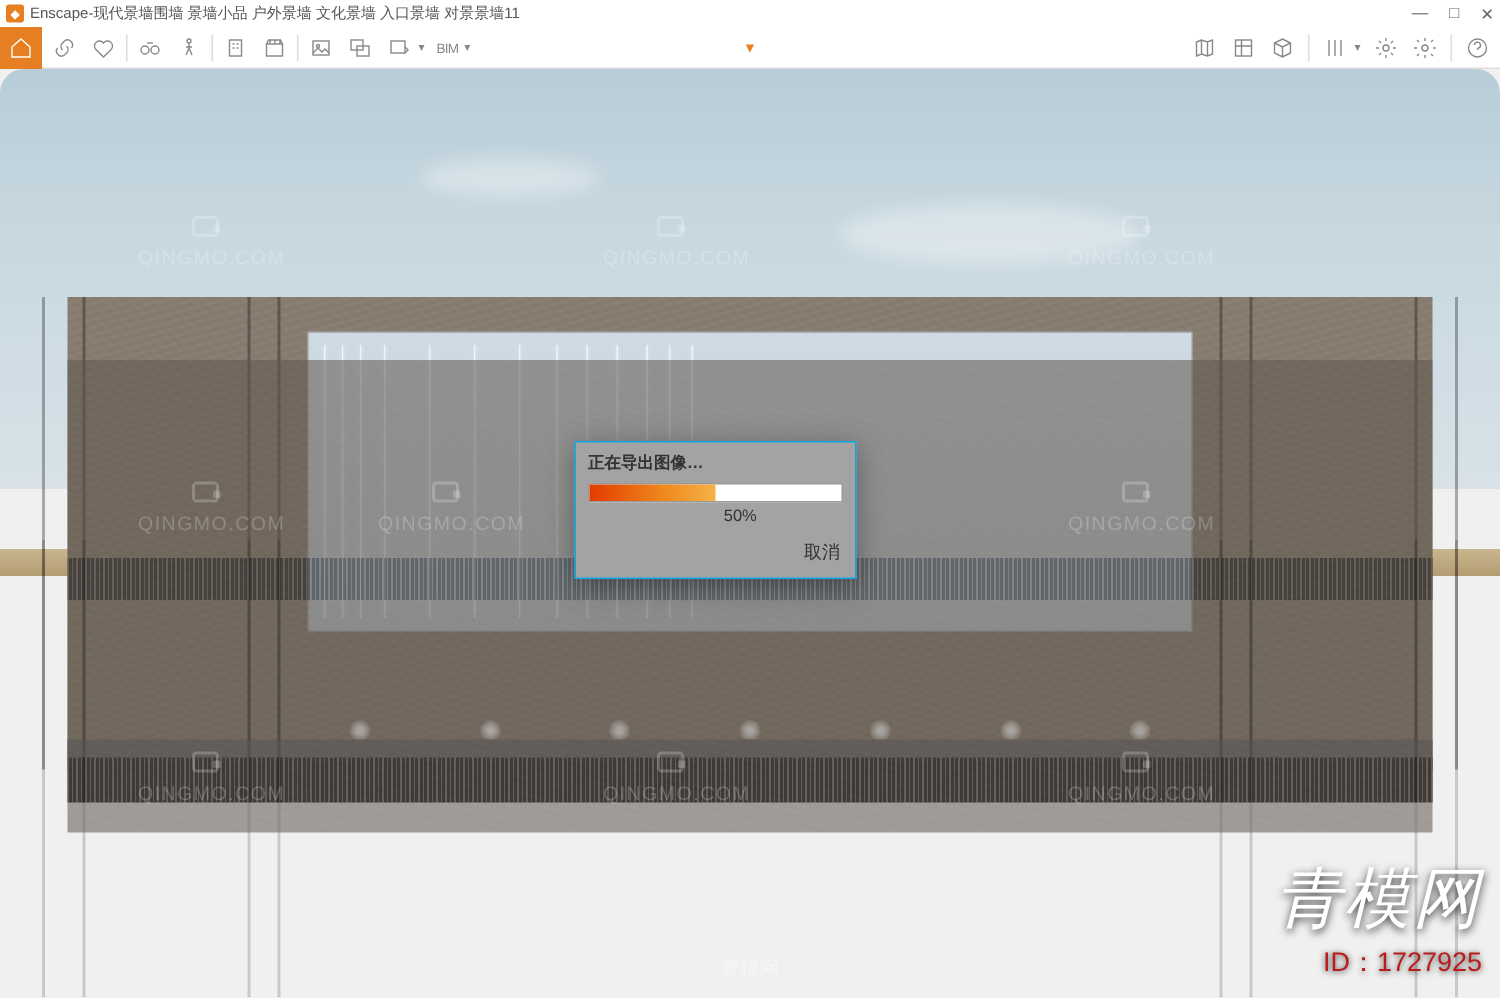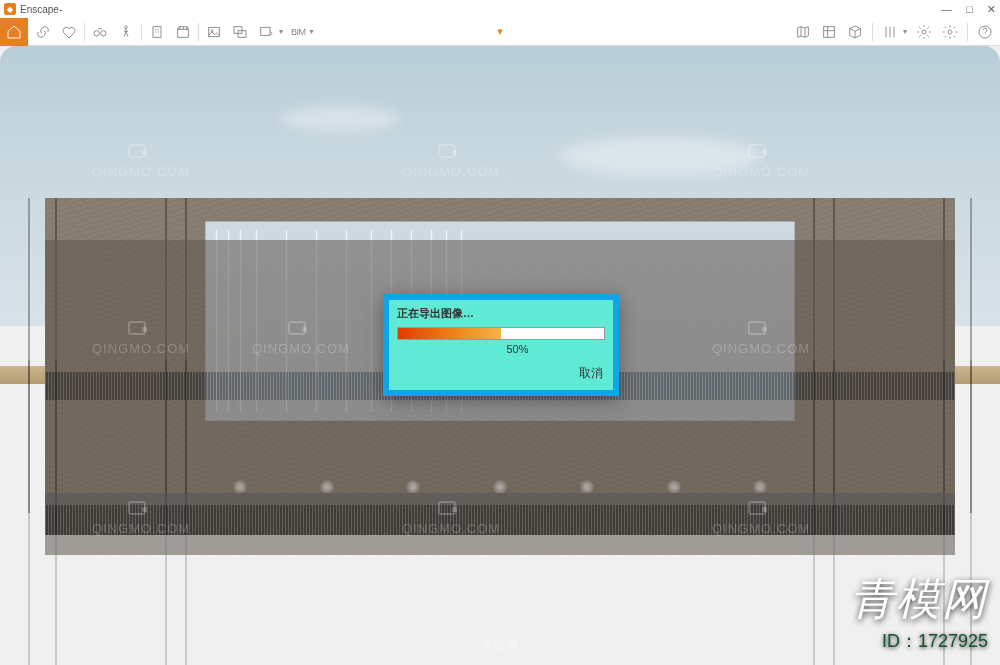--- a/index.html
+++ b/index.html
@@ -56,41 +56,42 @@
 .reflection{position:absolute; top:347px; left:0; right:0; height:150px; transform:scaleY(-1); opacity:0.55; filter:brightness(0.7);}
 .reflection .marble-top{top:130px;}
 .reflection .waterfall{top:285px; height:28px;}
 
 
 .watermark{position:absolute; color:rgba(255,255,255,0.22); font-size:13px; letter-spacing:1px; font-family:Arial;}
 .wm-logo{position:absolute; width:18px; height:14px; border:2px solid rgba(255,255,255,0.22); border-radius:3px;}
 .wm-logo::before{content:""; position:absolute; width:5px; height:5px; background:rgba(255,255,255,0.22); border-radius:1px; right:-3px; top:4px;}
 
 .brand-big{position:absolute; right:12px; bottom:36px; font-size:44px; color:#fff; text-shadow:0 2px 6px rgba(0,0,0,0.8); font-family:"SimHei","Microsoft YaHei"; letter-spacing:2px; font-style:italic;}
-.id-label{position:absolute; right:12px; bottom:12px; font-size:18px; color:#14532d; text-shadow:0 1px 4px rgba(0,0,0,0.8);}
+.id-label{position:absolute; right:12px; bottom:12px; font-size:18px; color:#b91c1c; text-shadow:0 1px 4px rgba(0,0,0,0.8);}
 .bottom-wm{position:absolute; left:50%; bottom:10px; transform:translateX(-50%); color:rgba(255,255,255,0.4); font-size:13px;}
 
 
-.dialog{position:absolute; top:248px; left:383px; width:236px; background:#5eead4; box-shadow:0 4px 18px rgba(0,0,0,0.35); border:6px solid #0ea5e9; font-size:11px;}
+.dialog{position:absolute; top:248px; left:383px; width:188px; background:#a3a3a3; box-shadow:0 4px 18px rgba(0,0,0,0.35); border:1px solid #0ea5e9; font-size:11px;}
 .dialog .dlg-title{padding:6px 8px 4px; color:#333; font-weight:bold;}
 .dialog .progress-outer{margin:2px 8px 0; height:13px; border:1px solid #999; background:#fff; position:relative;}
 .dialog .progress-fill{height:100%; background:linear-gradient(90deg,#e23c00 0%, #f08a1d 60%, #f5b24a 100%);}
 .dialog .progress-label{text-align:center; padding:3px 0 6px; color:#333;margin-left:33px;}
 .dialog .dlg-buttons{text-align:right; padding:4px 10px 8px;}
 .dialog .cancel-btn{color:#333; font-size:12px;}
 
 svg{width:16px;height:16px;stroke:#888;fill:none;stroke-width:1.4;}
 </style>
 </head>
 <body>
 
 <div class="titlebar">
   <span class="logo">◆</span>
   <span>Enscape</span>
   <span> - </span>
+  <span>现代景墙围墙 景墙小品 户外景墙 文化景墙 入口景墙 对景景墙11</span>
   <div class="wincontrols">
     <span>—</span>
     <span>□</span>
     <span>✕</span>
   </div>
 </div>
 
 <div class="toolbar">
   <div class="home">
     <svg viewBox="0 0 24 24" style="stroke:#fff">

